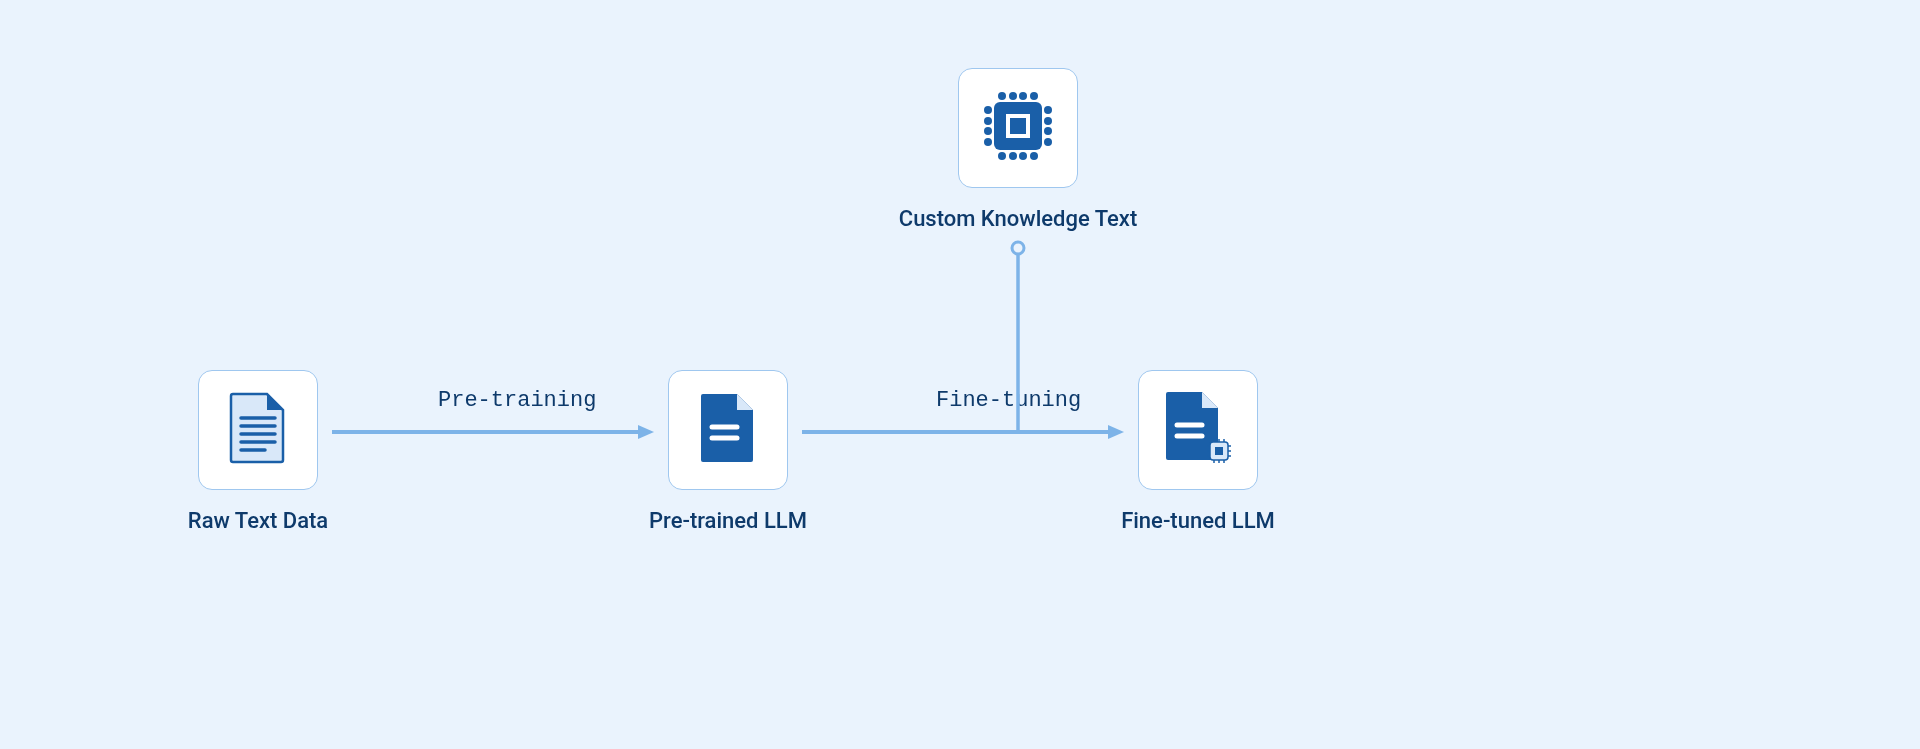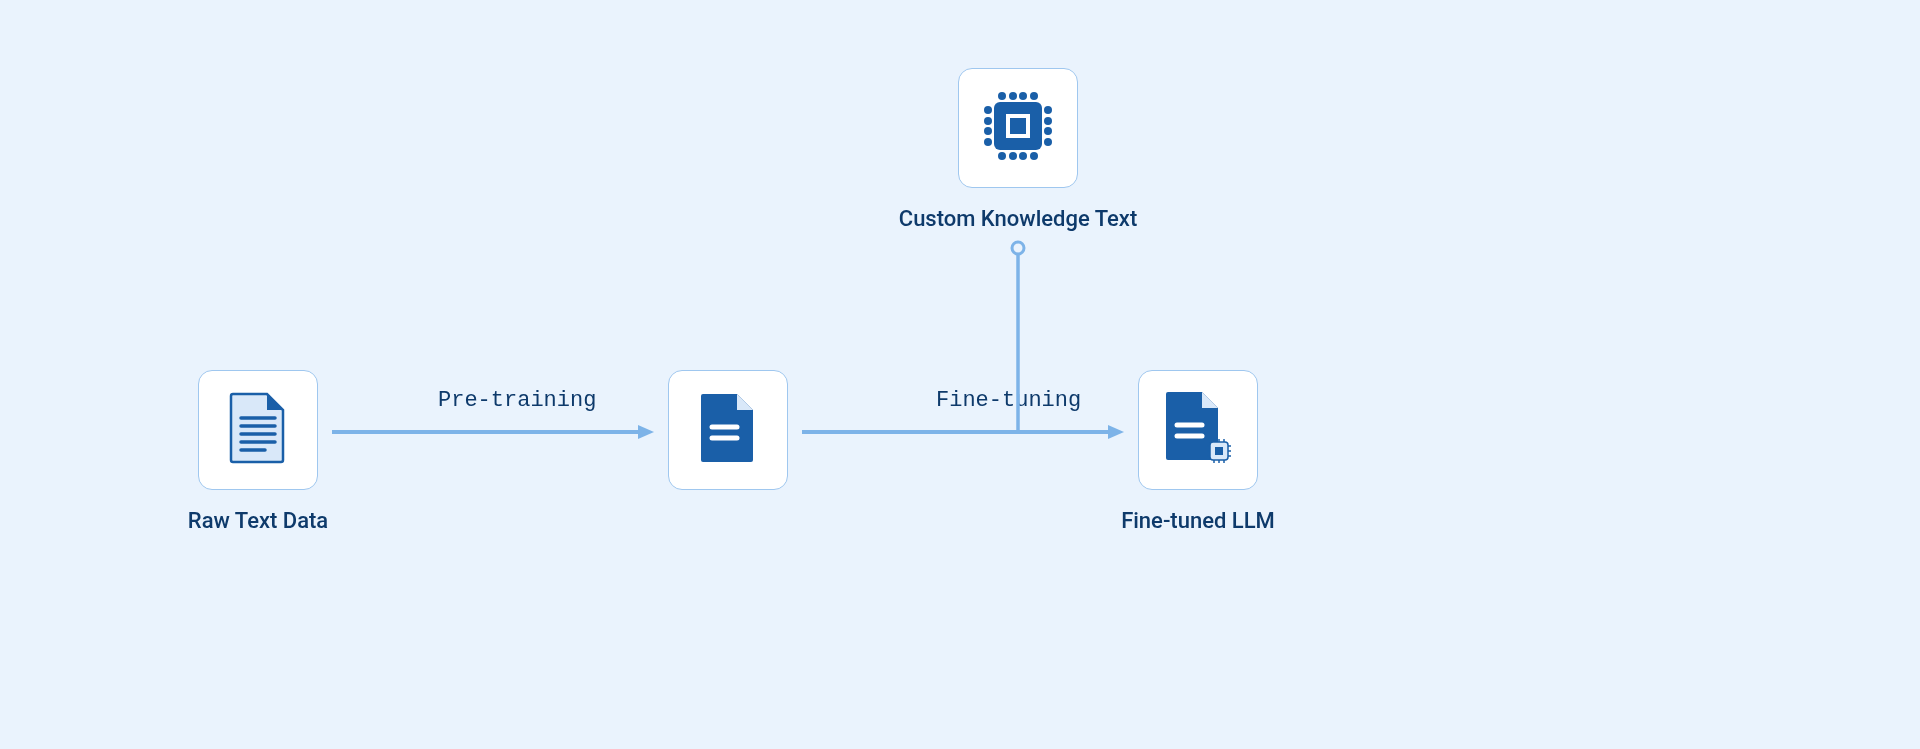--- a/index.html
+++ b/index.html
@@ -71,20 +71,21 @@
   <div class="node-box" style="left:668px; top:370px;">
     <span>
       <svg width="58" height="72" viewBox="0 0 58 72">
         <path d="M4 2 h34 l16 16 v50 a2 2 0 0 1 -2 2 h-48 a2 2 0 0 1 -2 -2 v-64 a2 2 0 0 1 2 -2 z" fill="#1a5fa8"></path>
         <path d="M38 2 l16 16 h-16 z" fill="#d9e8f9"></path>
         <line x1="13" y1="35" x2="38" y2="35" stroke="#ffffff" stroke-width="5" stroke-linecap="round"></line>
         <line x1="13" y1="46" x2="38" y2="46" stroke="#ffffff" stroke-width="5" stroke-linecap="round"></line>
       </svg>
     </span>
   </div>
+  <div class="node-label" style="left:578px; top:508px;">Pre-trained LLM</div>
 
   <div class="node-box" style="left:958px; top:68px;">
     <span>
       <svg width="82" height="82" viewBox="0 0 82 82">
         <rect x="17" y="17" width="48" height="48" rx="6" fill="#1a5fa8"></rect>
         <rect x="29" y="29" width="24" height="24" fill="#ffffff"></rect>
         <rect x="33" y="33" width="16" height="16" fill="#1a5fa8"></rect>
 
         <circle cx="25" cy="11" r="4" fill="#1a5fa8"></circle>
           <circle cx="36" cy="11" r="4" fill="#1a5fa8"></circle>

